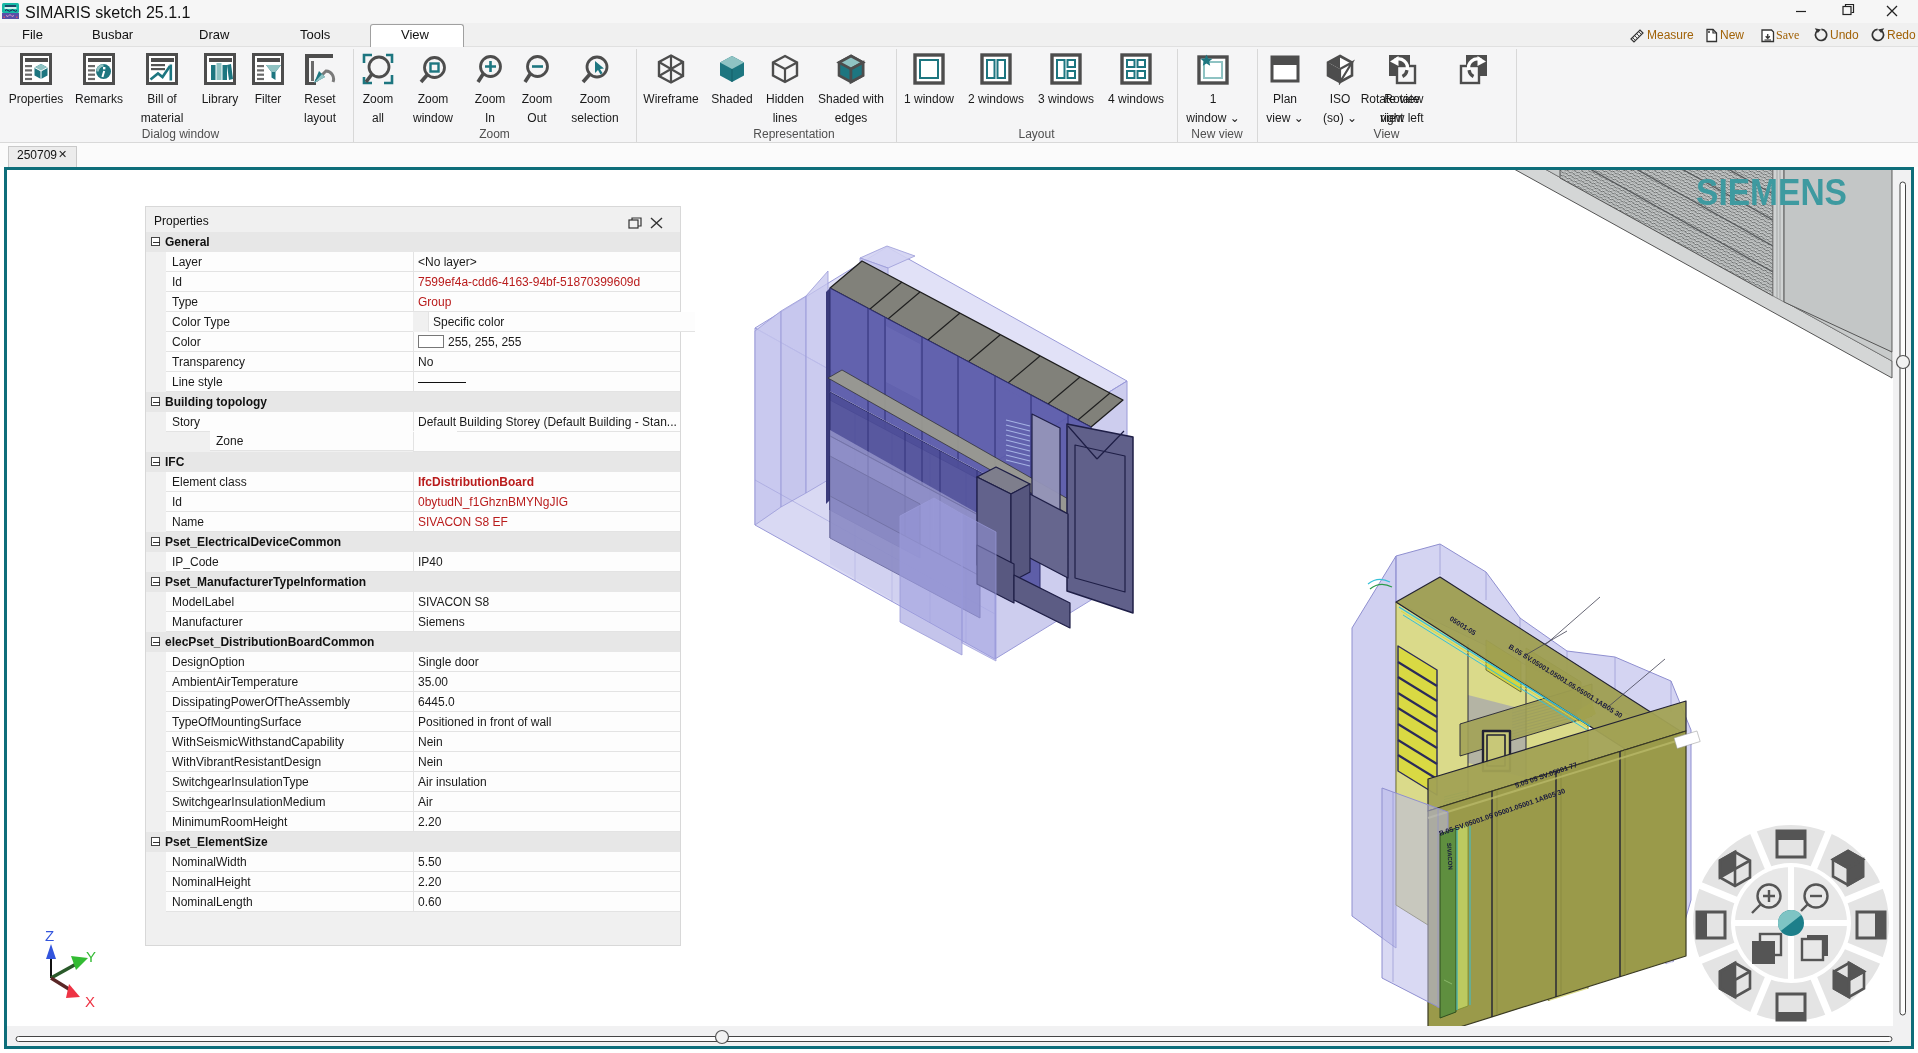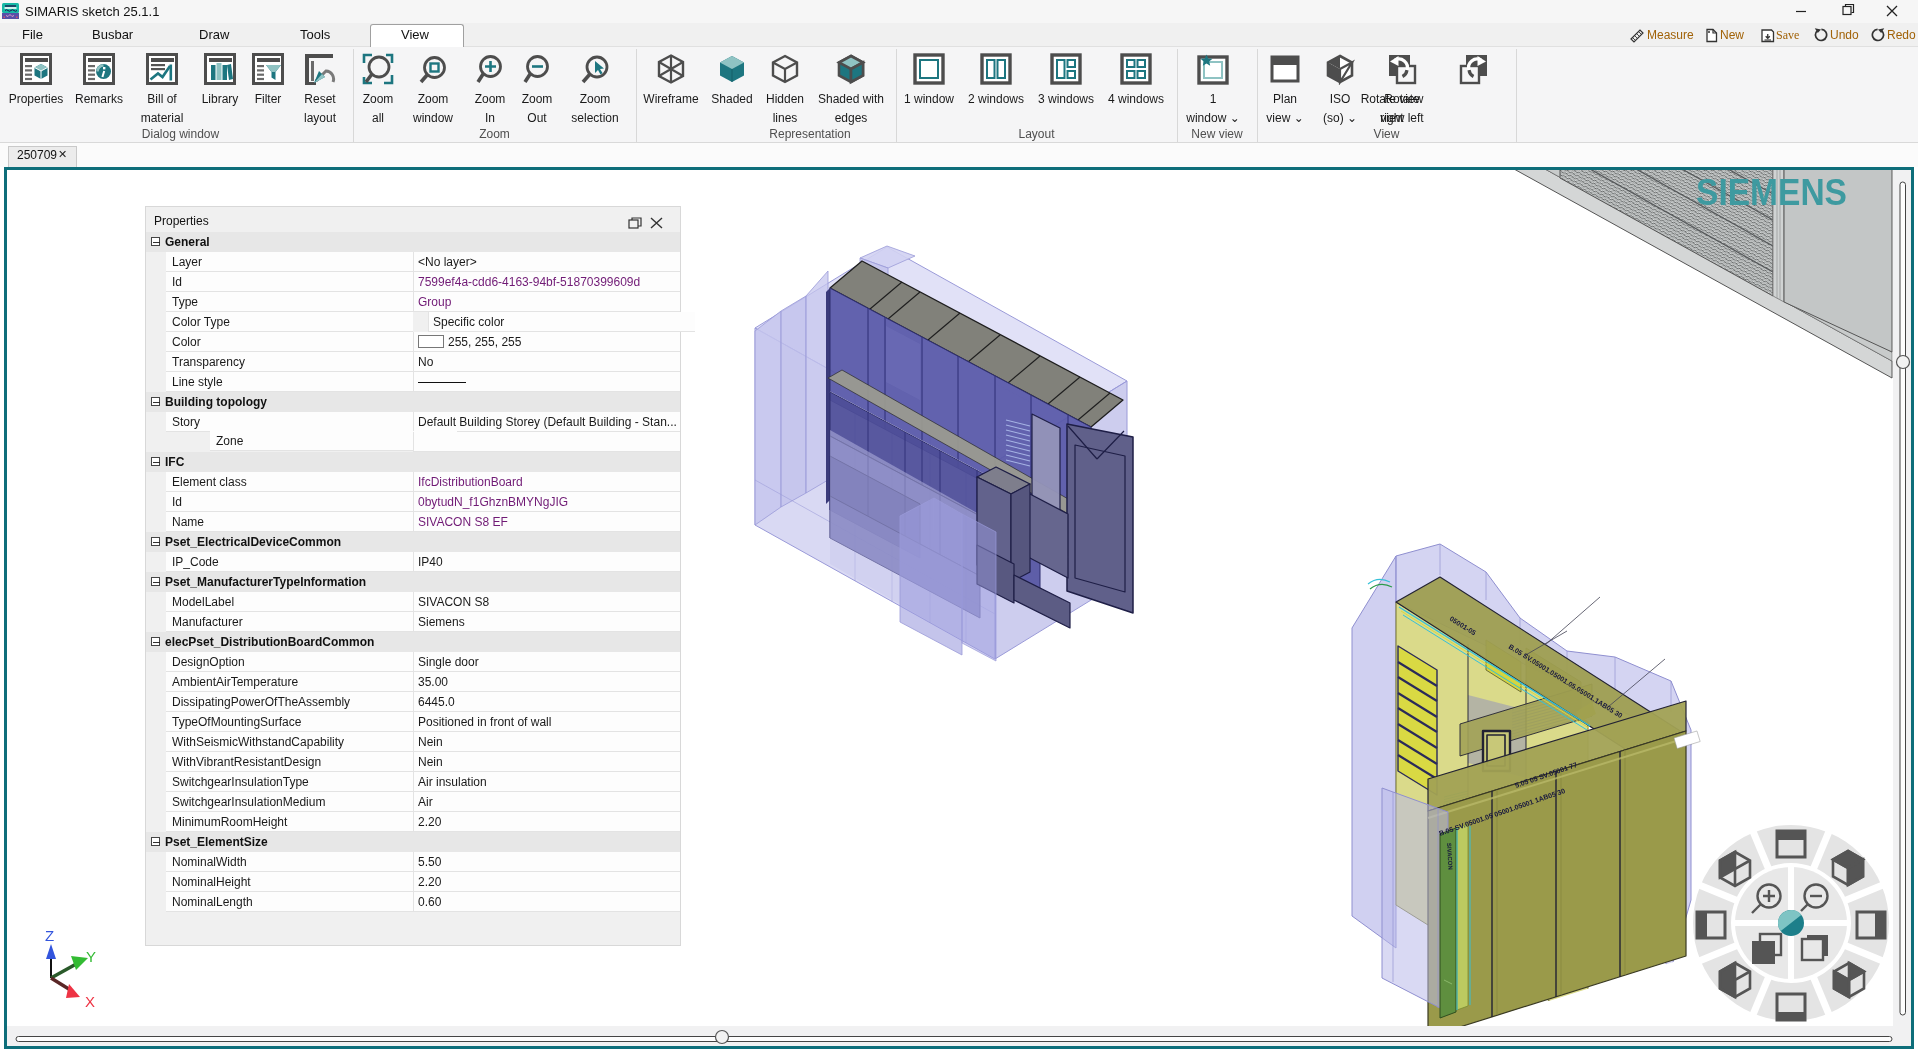--- a/index.html
+++ b/index.html
@@ -3,36 +3,36 @@
 * { margin:0; padding:0; box-sizing:border-box; }
 html,body { width:1918px; height:1053px; overflow:hidden; font-family:"Liberation Sans", sans-serif; background:#fff; }
 .abs { position:absolute; }
 .ilabel { font-size:12px; color:#1a1a1a; text-align:center; line-height:18.5px; white-space:nowrap; }
 .glabel { top:127px; font-size:12px; color:#4f4f4f; text-align:center; position:absolute; }
 .gsep { top:49px; width:1px; height:93px; background:#d8d8d8; position:absolute; }
 .mtab { top:27px; font-size:13px; color:#111; position:absolute; }
 .qa { top:28px; font-size:12px; color:#a16207; position:absolute; }
 .plab { position:absolute; left:20px; width:247px; height:20px; line-height:20px; background:#fdfdfd; border-bottom:1px solid #e3e3e3; padding-left:6px; color:#1a1a1a; overflow:hidden; white-space:nowrap; }
 .pval { position:absolute; left:267px; width:267px; height:20px; line-height:20px; background:#fdfdfd; border-bottom:1px solid #e3e3e3; border-left:1px solid #e3e3e3; padding-left:4px; color:#1a1a1a; overflow:hidden; white-space:nowrap; }
-.grey { color:#701a75; }
+.grey { color:#b91c1c; }
 .phead { position:absolute; left:0; width:534px; height:20px; line-height:20px; background:#e7e7e7; font-weight:bold; color:#111; }
 
 </style></head><body>
 <div class="abs" style="left:0;top:0;width:1918px;height:23px;background:#f6f6f6;"></div>
 <svg class="abs" style="left:2px;top:3px;" width="17" height="16" viewBox="0 0 17 16">
     <rect x="0" y="0" width="17" height="10" rx="1.5" fill="#17b8a6"></rect>
     <rect x="0" y="10" width="17" height="6" fill="#584fa8"></rect>
     <path d="M3 3 L14 3" stroke="#1a1a4e" stroke-width="1.4" fill="none"></path>
     <path d="M2.5 5 L14.5 5" stroke="#fff" stroke-width="1.6" fill="none"></path>
     <path d="M3 7.5 q1.5 -1.5 3 0 t3 0 t3 0 t3 0" stroke="#1a1a4e" stroke-width="1" fill="none"></path>
     <path d="M4 12.5 l2 1 l2 -2 l2 2 l2 -1" stroke="#e8a0c8" stroke-width="0.9" fill="none"></path>
     <rect x="1.5" y="13.5" width="1.5" height="1.5" fill="#d84a6a"></rect>
     <rect x="14" y="13.5" width="1.5" height="1.5" fill="#d84a6a"></rect>
   </svg>
-<div class="abs" style="left:25px;top:4px;font-size:13px;color:#111;">SIMARIS sketch 25.1.1</div>
+<div class="abs" style="left:25px;top:4px;font-size:16px;color:#111;">SIMARIS sketch 25.1.1</div>
 <svg class="abs" style="left:1790px;top:0px;" width="128" height="23" viewBox="0 0 128 23">
     <path d="M6 11.5 L16 11.5" stroke="#222" stroke-width="1.2"></path>
     <rect x="53" y="6.5" width="8" height="8" fill="none" stroke="#222" stroke-width="1.2"></rect>
     <path d="M55.5 6.5 L55.5 4.5 L63.5 4.5 L63.5 12.5 L61.5 12.5" fill="none" stroke="#222" stroke-width="1.2"></path>
     <path d="M97 6 L107 16 M107 6 L97 16" stroke="#222" stroke-width="1.3"></path>
   </svg>
 <div class="abs" style="left:0;top:23px;width:1918px;height:24px;background:#f0f0f0;border-bottom:1px solid #e0e0e0;"></div>
 <div class="abs" style="left:370px;top:24px;width:94px;height:24px;background:#fff;border:1px solid #a0a0a0;border-bottom:none;border-radius:3px 3px 0 0;"></div>
 <div class="mtab" style="left:22px;">File</div>
 <div class="mtab" style="left:92px;">Busbar</div>
@@ -68,21 +68,21 @@
 <div class="qa" style="left:1887px;">Redo</div>
 <div class="abs" style="left:0;top:47px;width:1918px;height:96px;background:#f5f5f6;border-bottom:1px solid #d9d9d9;"></div>
 <div class="gsep" style="left:353px;"></div>
 <div class="gsep" style="left:636px;"></div>
 <div class="gsep" style="left:896px;"></div>
 <div class="gsep" style="left:1177px;"></div>
 <div class="gsep" style="left:1257px;"></div>
 <div class="gsep" style="left:1516px;"></div>
 <div class="glabel" style="left:8px;width:345px;">Dialog window</div>
 <div class="glabel" style="left:353px;width:283px;">Zoom</div>
-<div class="glabel" style="left:666px;width:260px;padding-left:28px;">Representation</div>
+<div class="glabel" style="left:650px;width:260px;padding-left:28px;">Representation</div>
 <div class="glabel" style="left:896px;width:281px;">Layout</div>
 <div class="glabel" style="left:1177px;width:80px;">New view</div>
 <div class="glabel" style="left:1257px;width:259px;">View</div>
 <svg class="abs" style="left:20px;top:53px;" width="32" height="32" viewBox="0 0 32 32">
     <rect x="1.5" y="1.5" width="29" height="29" fill="#fff" stroke="#4d4d4d" stroke-width="3"></rect>
     <rect x="5" y="5" width="23" height="4" fill="#4d4d4d"></rect>
     <rect x="5" y="12" width="7" height="2.2" fill="#6a6a6a"></rect>
     <rect x="5" y="16.3" width="7" height="2.2" fill="#6a6a6a"></rect>
     <rect x="5" y="20.6" width="7" height="2.2" fill="#6a6a6a"></rect>
     <rect x="5" y="24.900000000000002" width="7" height="2.2" fill="#6a6a6a"></rect>
@@ -555,21 +555,21 @@
     <div class="plab" style="top:205px;">Story</div>
     <div class="pval" style="top:205px;">Default Building Storey (Default Building - Stan...</div>
     <div class="plab" style="top:224px;margin-left:44px;">Zone</div>
     <div class="pval" style="top:225px;"></div>
     <div class="phead" style="top:245px;">
       <span style="position:absolute;left:5px;top:5px;width:9px;height:9px;border:1px solid #444;background:#fff;"></span>
       <span style="position:absolute;left:7px;top:0px;font-weight:normal;">–</span>
       <span style="position:absolute;left:19px;">IFC</span>
     </div>
     <div class="plab" style="top:265px;">Element class</div>
-    <div class="pval grey" style="top:265px;">IfcDistributionBoard</div>
+    <div class="pval grey" style="top:265px;font-weight:bold;">IfcDistributionBoard</div>
     <div class="plab" style="top:285px;">Id</div>
     <div class="pval grey" style="top:285px;">0bytudN_f1GhznBMYNgJIG</div>
     <div class="plab" style="top:305px;">Name</div>
     <div class="pval grey" style="top:305px;">SIVACON S8 EF</div>
     <div class="phead" style="top:325px;">
       <span style="position:absolute;left:5px;top:5px;width:9px;height:9px;border:1px solid #444;background:#fff;"></span>
       <span style="position:absolute;left:7px;top:0px;font-weight:normal;">–</span>
       <span style="position:absolute;left:19px;">Pset_ElectricalDeviceCommon</span>
     </div>
     <div class="plab" style="top:345px;">IP_Code</div>

